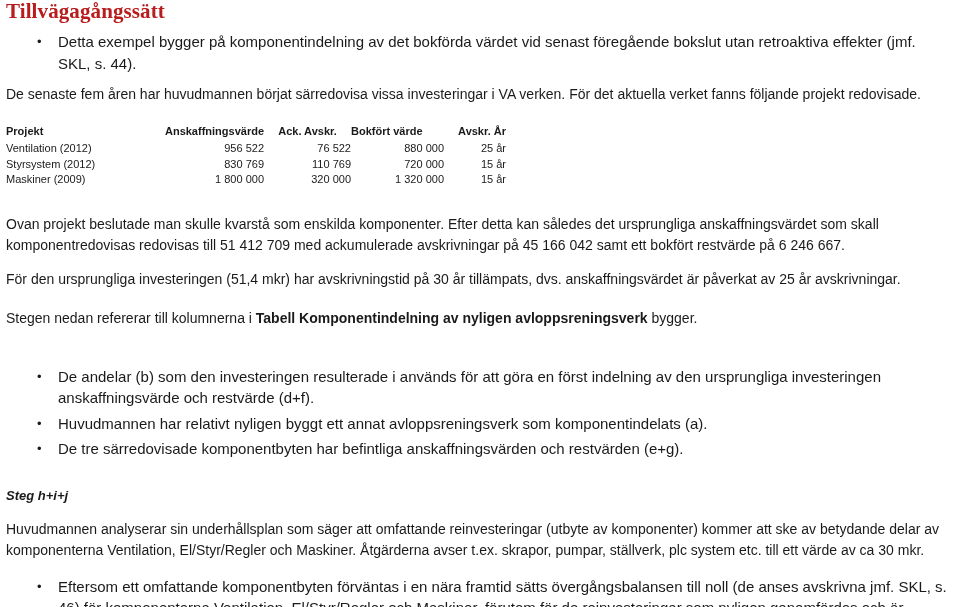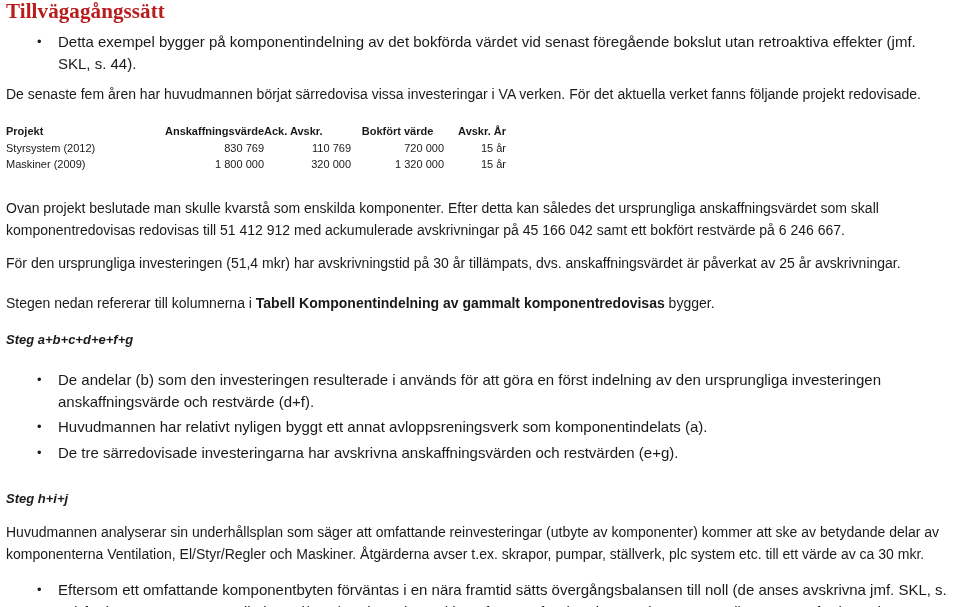--- a/index.html
+++ b/index.html
@@ -80,22 +80,22 @@
   table.proj thead th {
     font-weight: bold;
     padding-bottom: 2px;
   }
   table.proj .c0 { text-align: left;  width: 140px; }
   table.proj .c1 { text-align: right; width: 105px; }
   table.proj .c2 { text-align: right; width: 87px;  }
   table.proj .c3 { text-align: right; width: 93px;  }
   table.proj .c4 { text-align: right; width: 62px;  }
   table.proj thead .c1 { text-align: right; padding-left: 13px; }
-  table.proj thead .c2 { text-align: left; }
-  table.proj thead .c3 { text-align: center; margin-top: 18px; }
+  table.proj thead .c2 { text-align: center; }
+  table.proj thead .c3 { text-align: left; margin-top: 18px; }
   table.proj thead .c4 { text-align: right; }
 
   .steg {
     margin: 0;
     font-size: 13px;
     font-weight: bold;
     font-style: italic;
     line-height: 19px;
   }
   b.strong { font-weight: bold; }
@@ -124,58 +124,64 @@
       <tr>
         <th class="c0">Projekt</th>
         <th class="c1">Anskaffningsvärde</th>
         <th class="c2">Ack. Avskr.</th>
         <th class="c3">Bokfört värde</th>
         <th class="c4">Avskr. År</th>
       </tr>
     </thead>
     <tbody>
       <tr>
+        <td class="c0">Ventilation (2012)</td>
+        <td class="c1">956 522</td>
+        <td class="c2">76 522</td>
+        <td class="c3">880 000</td>
+        <td class="c4">25 år</td>
+      </tr>
+      <tr>
         <td class="c0">Styrsystem (2012)</td>
         <td class="c1">830 769</td>
         <td class="c2">110 769</td>
         <td class="c3">720 000</td>
         <td class="c4">15 år</td>
       </tr>
       <tr>
         <td class="c0">Maskiner (2009)</td>
         <td class="c1">1 800 000</td>
         <td class="c2">320 000</td>
         <td class="c3">1 320 000</td>
         <td class="c4">15 år</td>
       </tr>
     </tbody>
   </table>
 
   <div class="gap-26"></div>
 
-  <p class="body">Ovan projekt beslutade man skulle kvarstå som enskilda komponenter. Efter detta kan således det ursprungliga anskaffningsvärdet som skall komponentredovisas redovisas till 51 412 912 med ackumulerade avskrivningar på 45 166 042 samt ett bokfört restvärde på 6 246 667.</p>
+  <p class="body">Ovan projekt beslutade man skulle kvarstå som enskilda komponenter. Efter detta kan således det ursprungliga anskaffningsvärdet som skall komponentredovisas redovisas till 51 412 709 med ackumulerade avskrivningar på 45 166 042 samt ett bokfört restvärde på 6 246 667.</p>
 
   <div class="gap-12"></div>
 
   <p class="body">För den ursprungliga investeringen (51,4 mkr) har avskrivningstid på 30 år tillämpats, dvs. anskaffningsvärdet är påverkat av 25 år avskrivningar.</p>
 
   <div class="gap-18"></div>
 
-  <p class="body"><span>Stegen nedan refererar till kolumnerna i </span><b class="strong">Tabell Komponentindelning av gammalt komponentredovisas</b><span> bygger.</span></p>
+  <p class="body"><span>Stegen nedan refererar till kolumnerna i </span><b class="strong">Tabell Komponentindelning av nyligen avloppsreningsverk</b><span> bygger.</span></p>
 
   <div class="gap-16"></div>
 
-  <p class="steg">Steg a+b+c+d+e+f+g</p>
 
   <div class="gap-16"></div>
 
   <ul class="bul">
     <li><span>De andelar (b) som den investeringen resulterade i används för att göra en först indelning av den ursprungliga investeringen anskaffningsvärde och restvärde (d+f).</span></li>
     <li><span>Huvudmannen har relativt nyligen byggt ett annat avloppsreningsverk som komponentindelats (a).</span></li>
-    <li><span>De tre särredovisade investeringarna har avskrivna anskaffningsvärden och restvärden (e+g).</span></li>
+    <li><span>De tre särredovisade komponentbyten har befintliga anskaffningsvärden och restvärden (e+g).</span></li>
   </ul>
 
   <div class="gap-22"></div>
 
   <p class="steg">Steg h+i+j</p>
 
   <div class="gap-14"></div>
 
   <p class="body">Huvudmannen analyserar sin underhållsplan som säger att omfattande reinvesteringar (utbyte av komponenter) kommer att ske av betydande delar av komponenterna Ventilation, El/Styr/Regler och Maskiner. Åtgärderna avser t.ex. skrapor, pumpar, ställverk, plc system etc. till ett värde av ca 30 mkr.</p>
 

